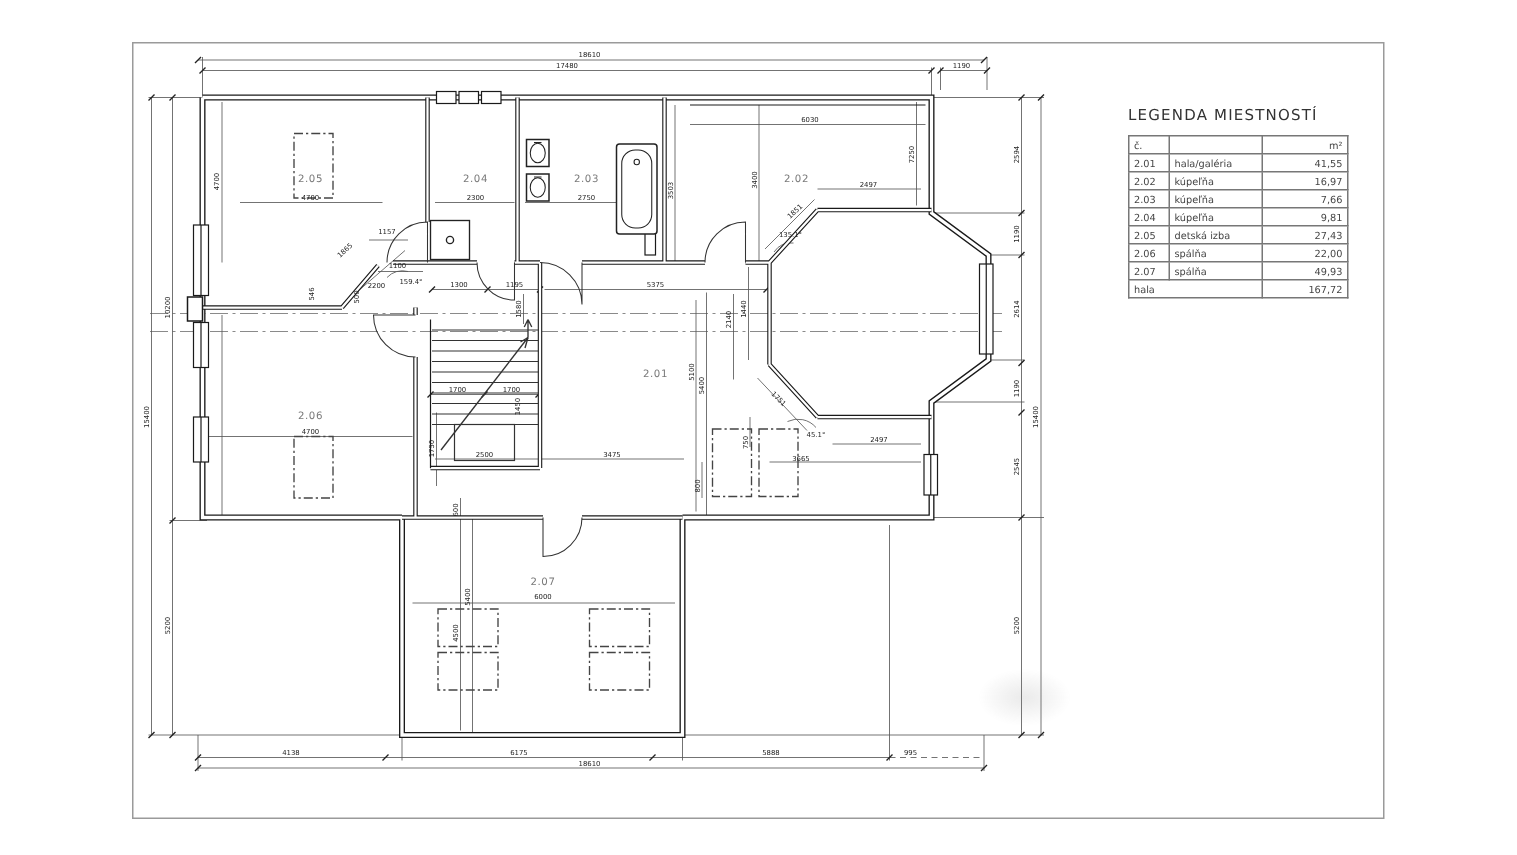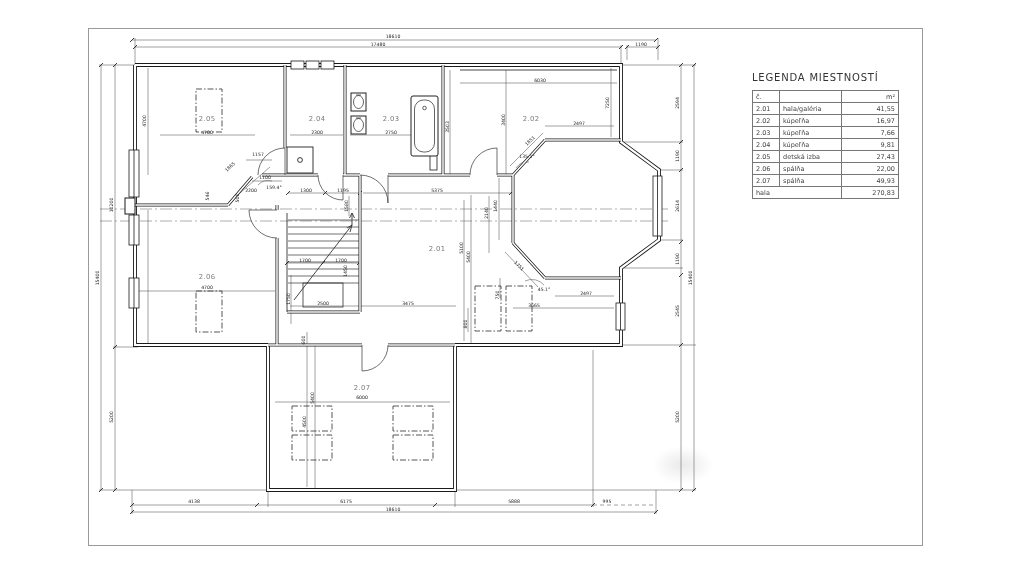--- a/index.html
+++ b/index.html
@@ -267,20 +267,20 @@
           <td class="c-name">spálňa</td>
           <td class="c-area">22,00</td>
         </tr>
         <tr>
           <td class="c-no">2.07</td>
           <td class="c-name">spálňa</td>
           <td class="c-area">49,93</td>
         </tr>
         <tr>
           <td colspan="2">hala</td>
-          <td class="c-area">270,83</td>
+          <td class="c-area">167,72</td>
         </tr>
       </tbody>
     </table>
   </div>
 
   <div class="watermark"></div>
 </div>
 
 </body></html>

